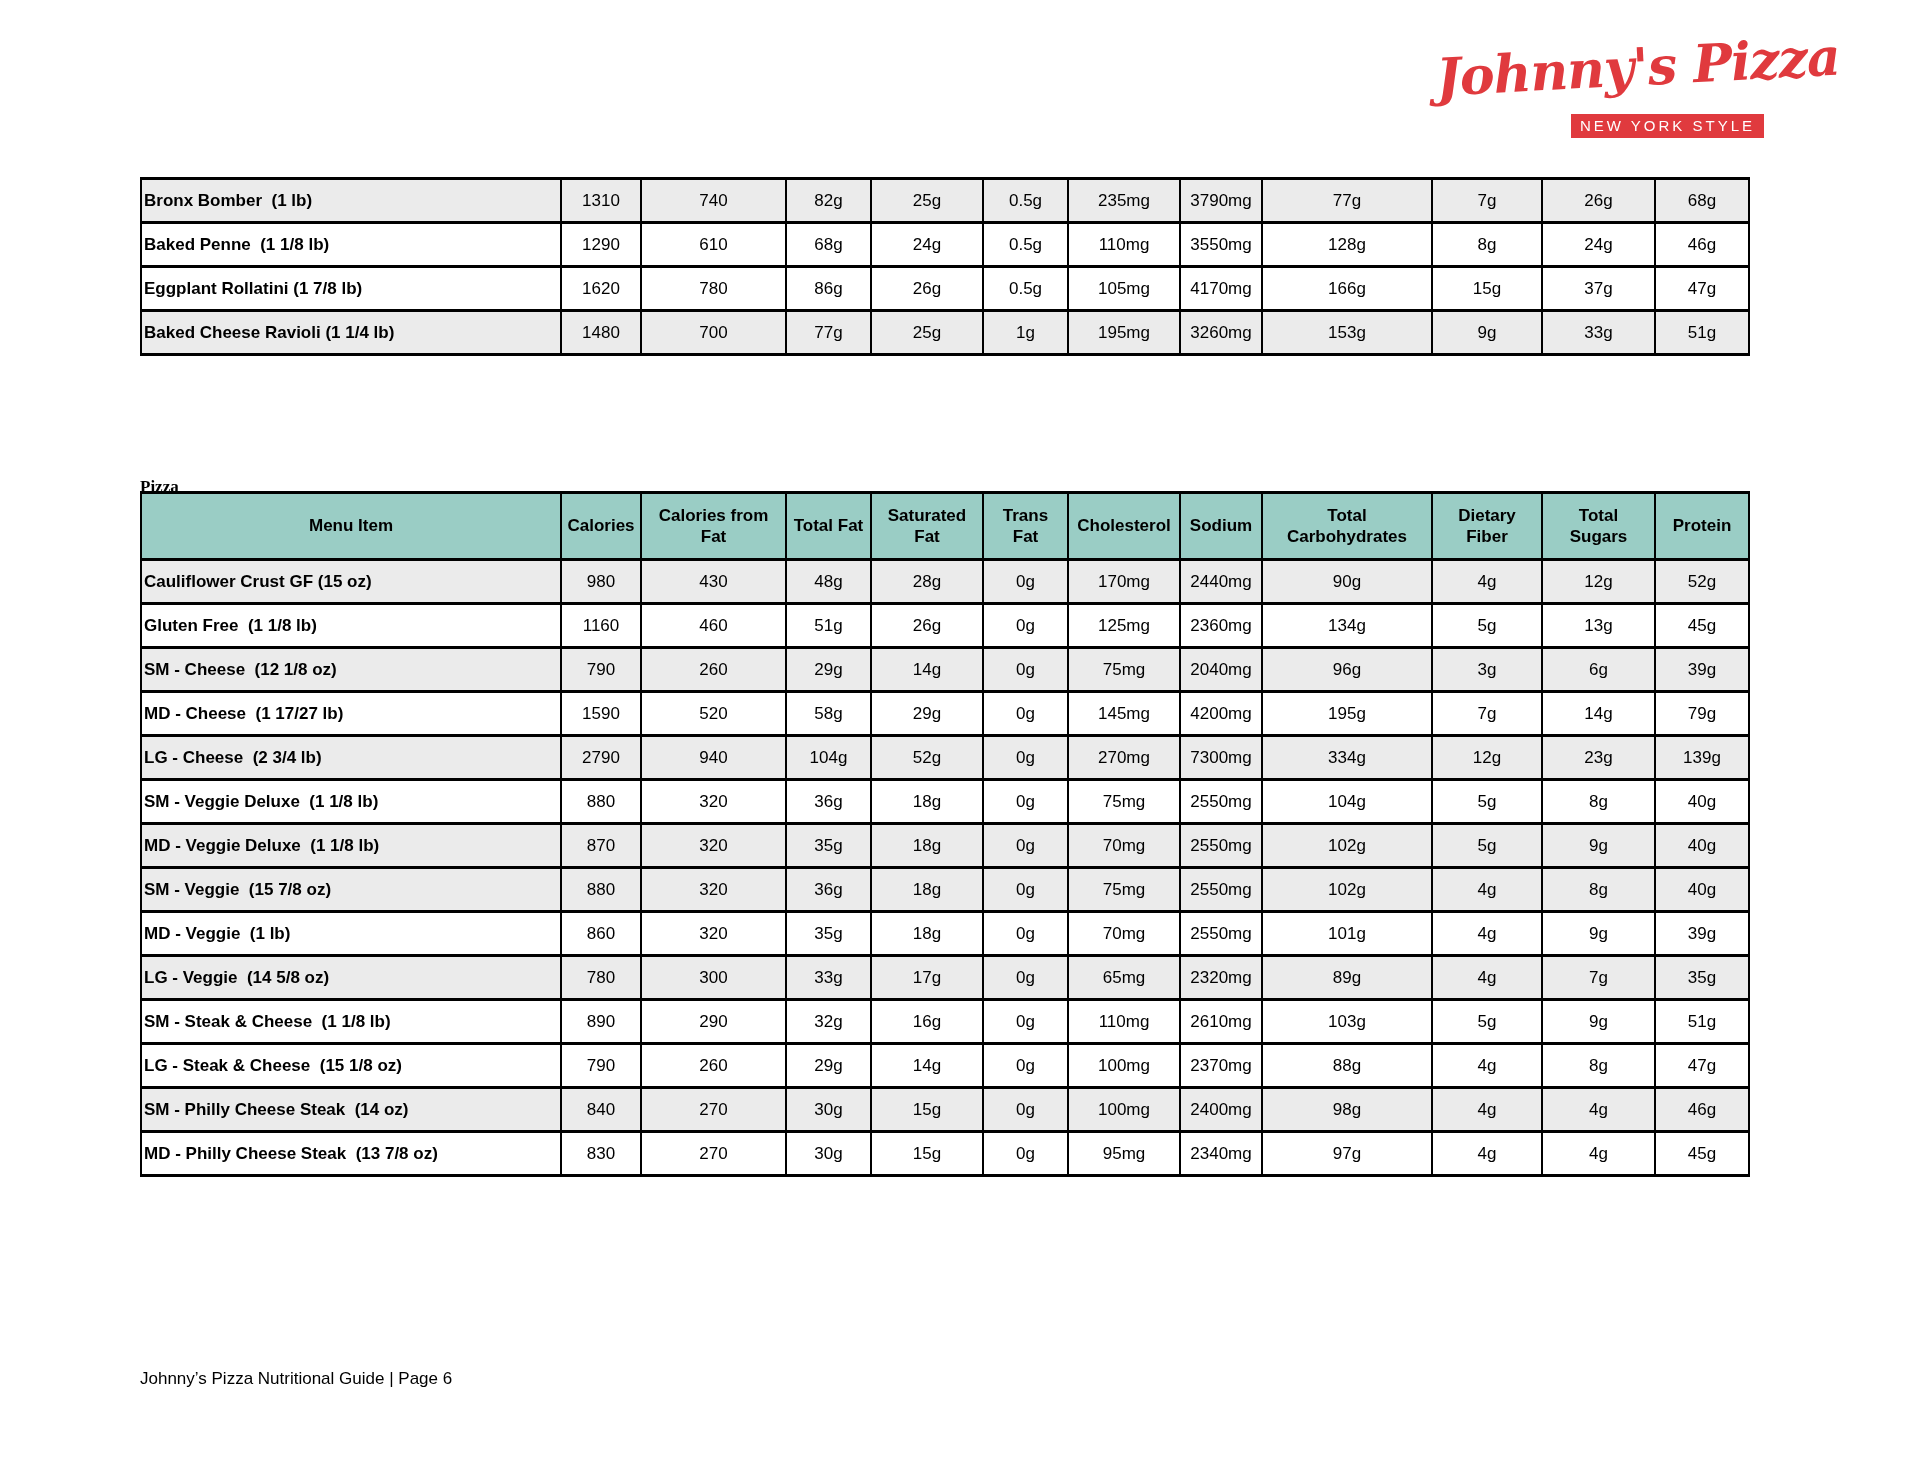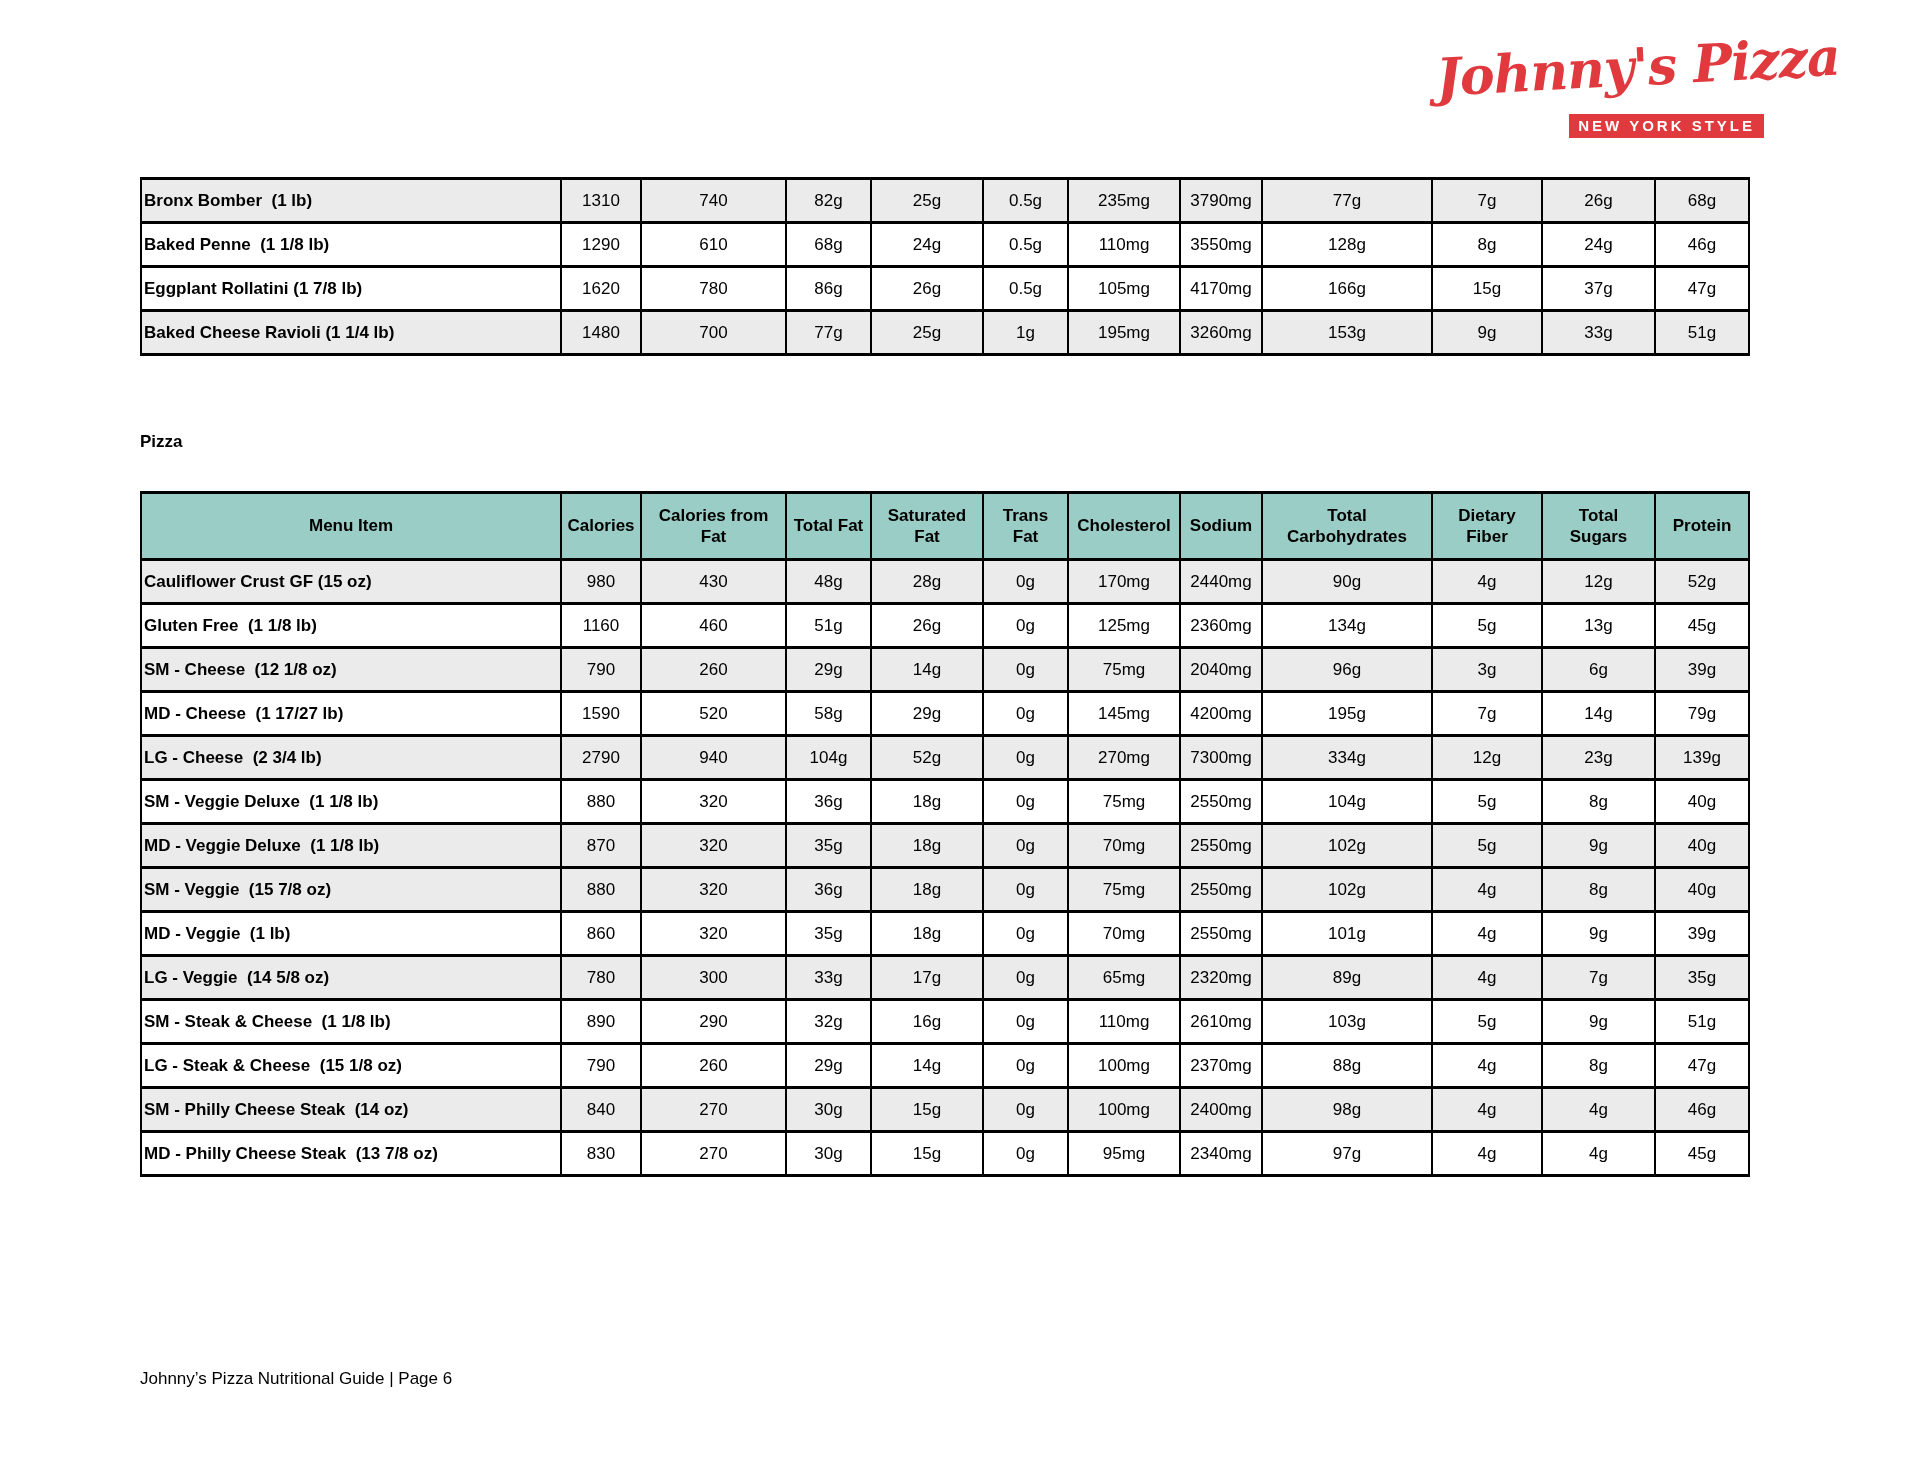--- a/index.html
+++ b/index.html
@@ -33,21 +33,21 @@
     transform: rotate(-3deg);
     white-space: nowrap;
     letter-spacing: -1px;
   }
   .logo-banner {
     position: absolute;
     top: 74px;
     right: 6px;
     background: var(--brand-red, #e03a3e);
     color: #ffffff;
-    font-weight: bold;
+    font-weight: normal;
     font-size: 15px;
     letter-spacing: 3px;
     padding: 3px 9px 4px 9px;
     white-space: nowrap;
   }
 
   
   .tbl {
     border-collapse: collapse;
     table-layout: fixed;
@@ -77,24 +77,25 @@
     font-weight: bold;
     padding-left: 2px;
     white-space: pre-wrap;
   }
   .tbl td.num { text-align: center; }
   .tbl tbody tr.stripe td { background: var(--stripe-bg, #ebebeb); }
 
   #table-continued { position: absolute; top: 177px; left: 140px; padding-left: 32px; }
   #pizza-label {
     position: absolute;
-    top: 432px;
+    top: 477px;
     left: 140px;
     font-weight: bold;
     font-size: 17px;
+    font-family: Liberation Serif, serif;
   }
   #table-pizza { position: absolute; top: 491px; left: 140px; }
 
   
   #footer {
     position: absolute;
     top: 1369px;
     left: 140px;
     width: 1608px;
     text-align: left;

